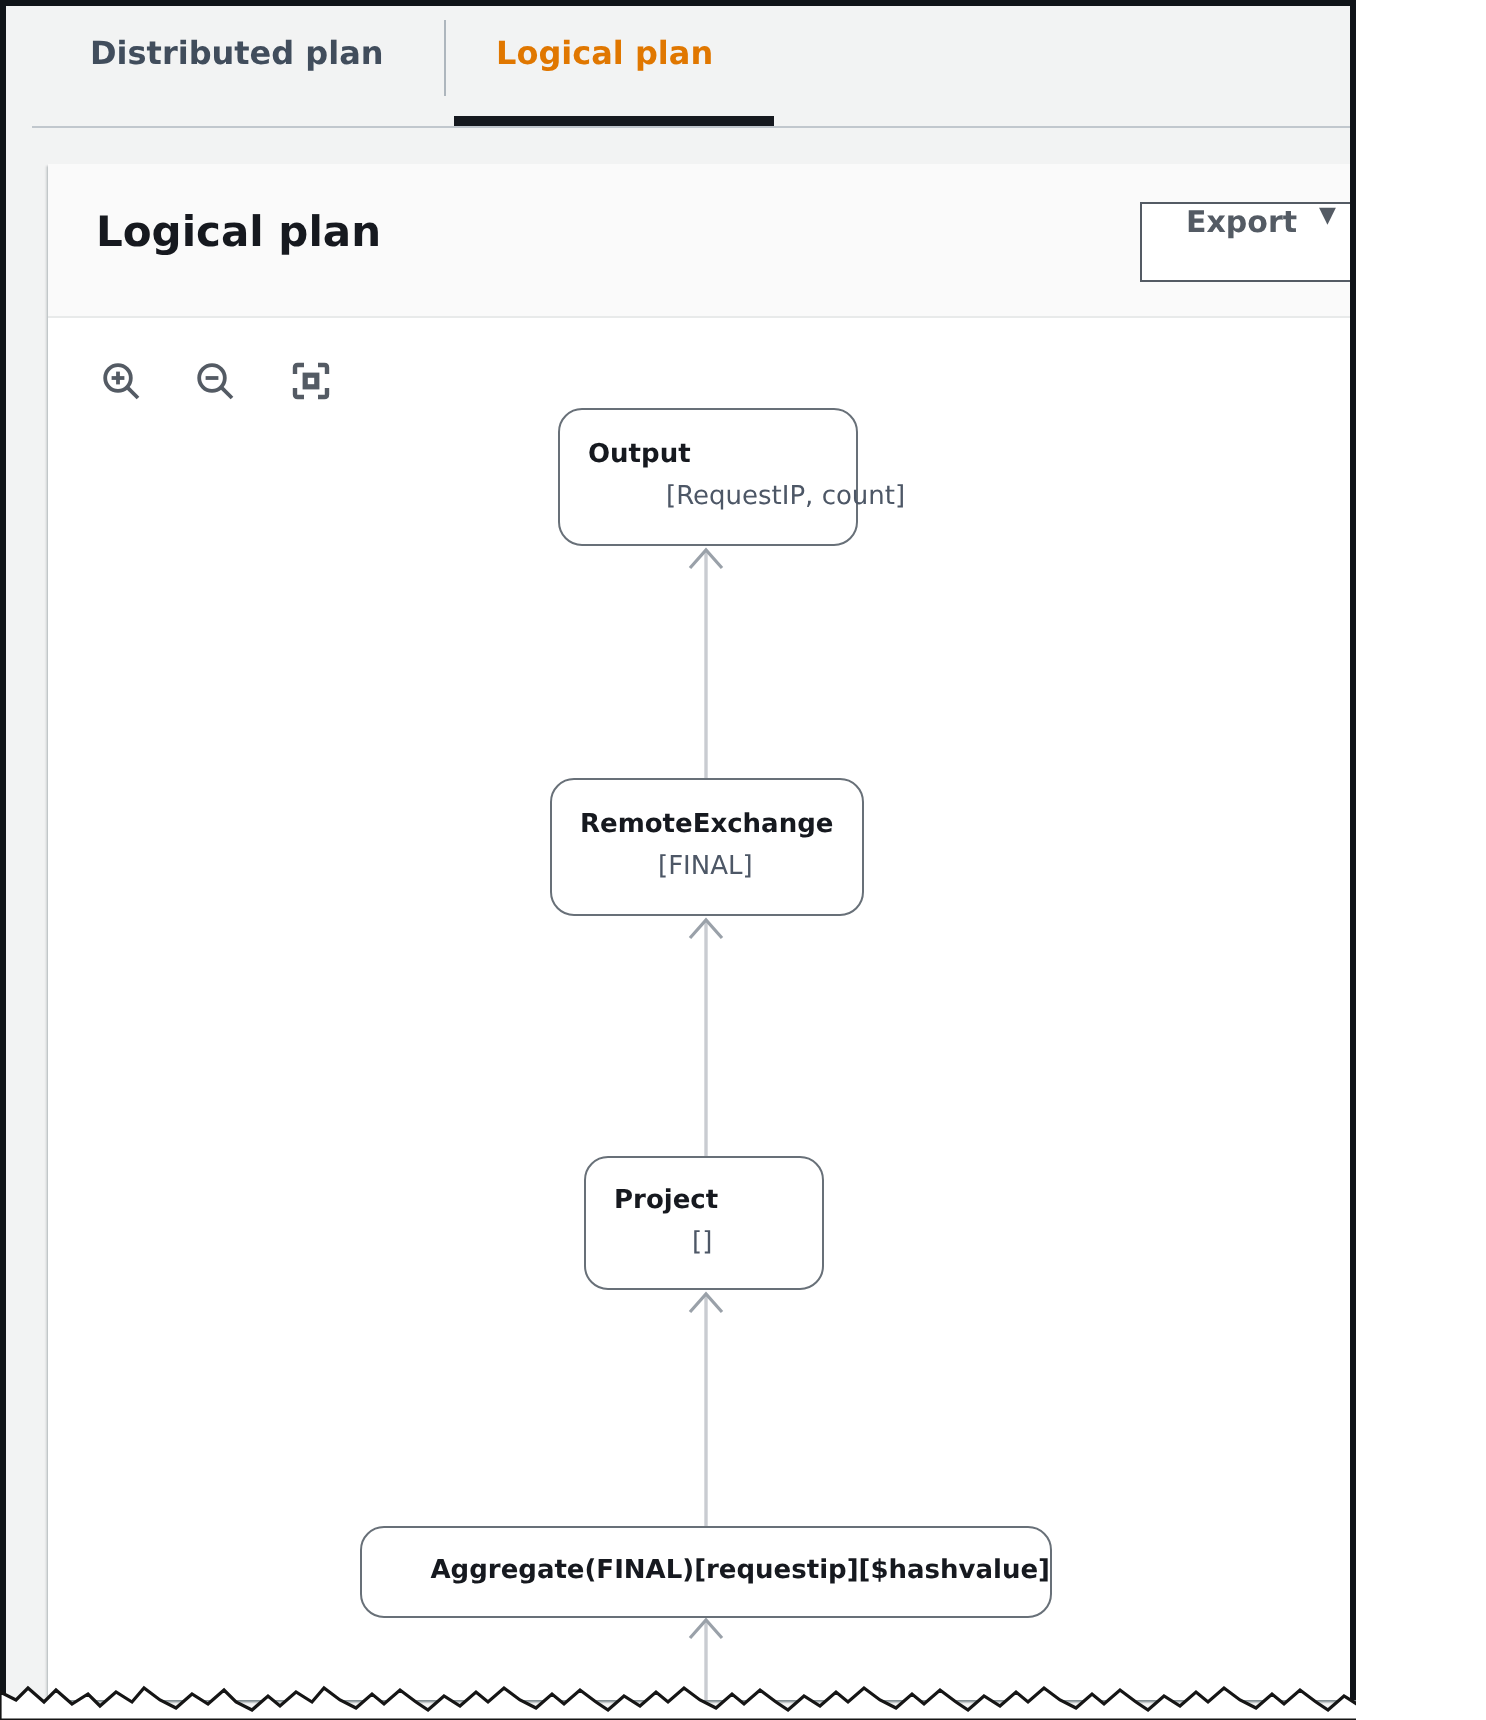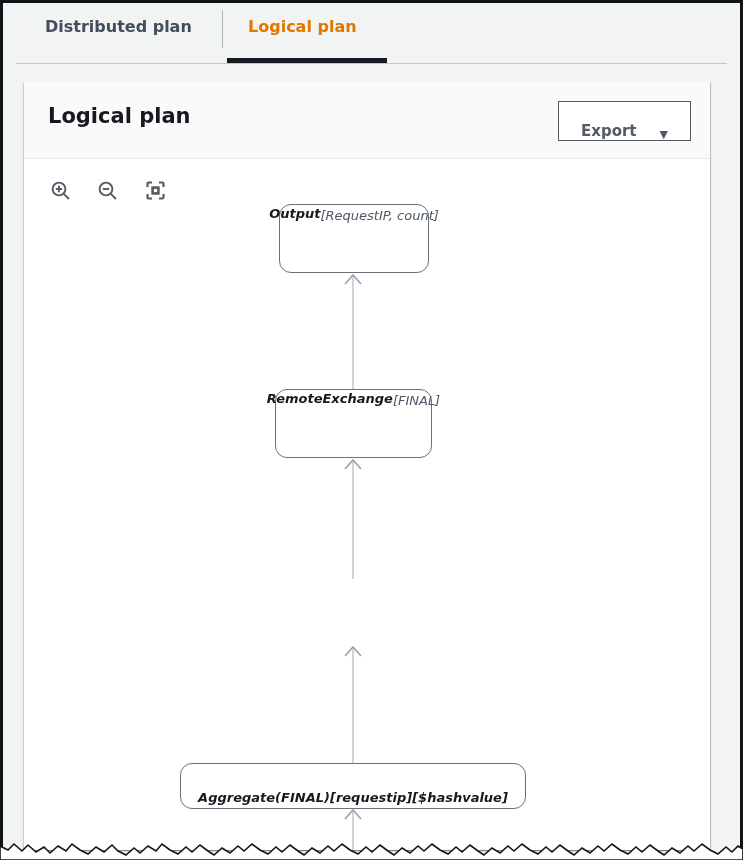--- a/index.html
+++ b/index.html
@@ -1,18 +1,18 @@
 <!DOCTYPE html>
 <html><head>
 <meta charset="utf-8">
 <style>
   html,body{margin:0;padding:0;background:#ffffff;}
   .shot{
     position:relative;
-    width:743px;height:860px;
+    width:678px;height:860px;
     background:#f2f3f3;
     overflow:hidden;
     font-family:"DejaVu Sans","Liberation Sans",sans-serif;
     color:#16191f;
   }
   
   .border-top{position:absolute;left:0;top:0;width:743px;height:3px;background:#101418;z-index:6;}
   .border-left{position:absolute;left:0;top:0;width:3px;height:850px;background:#101418;z-index:4;}
   .border-right{position:absolute;right:0;top:0;width:3px;height:850px;background:#101418;z-index:4;}
 
@@ -36,37 +36,37 @@
     background:#fafafa;border-bottom:1px solid #e8eaea;
   }
   .panel-title{
     position:absolute;left:24px;top:22px;margin:0;
     font-size:21px;font-weight:bold;color:#16191f;white-space:nowrap;
   }
   .export-btn{
     position:absolute;top:19px;right:19px;height:40px;padding:0 22px;
     background:#ffffff;border:1px solid #545b64;border-radius:0;
     font-family:inherit;font-size:15px;font-weight:bold;color:#545b64;
-    display:flex;align-items:flex-end;gap:23px;cursor:pointer;white-space:nowrap;
+    display:flex;align-items:flex-start;gap:11px;cursor:pointer;white-space:nowrap;
   }
   .export-caret{font-size:11px;line-height:1;}
 
   
   .toolbar{position:absolute;left:49px;top:180px;display:flex;gap:23px;z-index:3;}
   .tool-btn{width:24px;height:24px;padding:0;border:none;background:transparent;cursor:pointer;display:flex;align-items:center;justify-content:center;}
 
   
   .node{
     position:absolute;box-sizing:border-box;
     background:#ffffff;border:1px solid #687078;border-radius:12px;
-    display:flex;justify-content:center;
-    padding:0 14px;z-index:2;cursor:pointer;white-space:nowrap;font-style:italic;
+    display:flex;flex-direction:column;justify-content:center;
+    padding:0 14px;z-index:2;cursor:pointer;white-space:nowrap;
   }
   .node-title{font-size:13px;font-weight:bold;color:#16191f;line-height:1.45;}
-  .node-sub{font-size:13px;color:#4d5766;line-height:1.45;margin-top:2px;}
+  .node-sub{font-size:13px;color:#4d5766;line-height:1.45;margin-top:2px;margin-left:39px;}
   .node.n-output{left:279px;top:204px;width:150px;height:69px;}
   .node.n-remote{left:275px;top:389px;width:157px;height:69px;}
   .node.n-project{left:292px;top:578px;width:120px;height:67px;}
   .node.n-aggregate{left:180px;top:763px;width:346px;height:46px;align-items:flex-end;padding:0;}
 
   .edges{position:absolute;left:0;top:0;z-index:1;}
   .tear{position:absolute;left:0;top:832px;z-index:5;}
 </style>
 </head>
 <body>
@@ -144,20 +144,24 @@
   </svg>
 
   <div class="node n-output">
     <div class="node-title">Output</div>
     <div class="node-sub">[RequestIP, count]</div>
   </div>
   <div class="node n-remote">
     <div class="node-title">RemoteExchange</div>
     <div class="node-sub">[FINAL]</div>
   </div>
+  <div class="node n-project">
+    <div class="node-title">Project</div>
+    <div class="node-sub">[]</div>
+  </div>
   <div class="node n-aggregate">
     <div class="node-title">Aggregate(FINAL)[requestip][$hashvalue]</div>
 
   </div>
 
   <svg class="tear" width="743" height="28" viewBox="0 0 743 28">
     <path d="M0,14 L8,18 L14,12 L22,19 L28,13 L36,20 L44,15 L50,21 L58,14 L66,19 L72,12 L80,18 L88,22 L96,15 L104,20 L112,13 L118,19 L126,23 L134,16 L140,21 L148,14 L156,19 L162,12 L170,18 L178,22 L186,15 L192,20 L200,13 L208,19 L214,23 L222,16 L230,21 L238,14 L244,19 L252,12 L260,18 L268,22 L276,15 L282,20 L290,13 L298,19 L304,23 L312,16 L320,21 L328,14 L334,19 L342,12 L350,18 L358,22 L366,15 L372,20 L380,13 L388,19 L394,23 L402,16 L410,21 L418,14 L424,19 L432,12 L440,18 L448,22 L456,15 L462,20 L470,13 L478,19 L484,23 L492,16 L500,21 L508,14 L514,19 L522,12 L530,18 L538,22 L546,15 L552,20 L560,13 L568,19 L574,23 L582,16 L590,21 L598,14 L604,19 L612,12 L620,18 L628,22 L636,15 L642,20 L650,13 L658,19 L664,23 L672,16 L680,21 L688,14 L694,19 L702,12 L710,18 L718,22 L726,15 L732,20 L738,14 L743,17 L743,28 L0,28 Z" fill="#ffffff" stroke="#151515" stroke-width="1.6"></path>
   </svg>
 
   <div class="border-top"></div>

